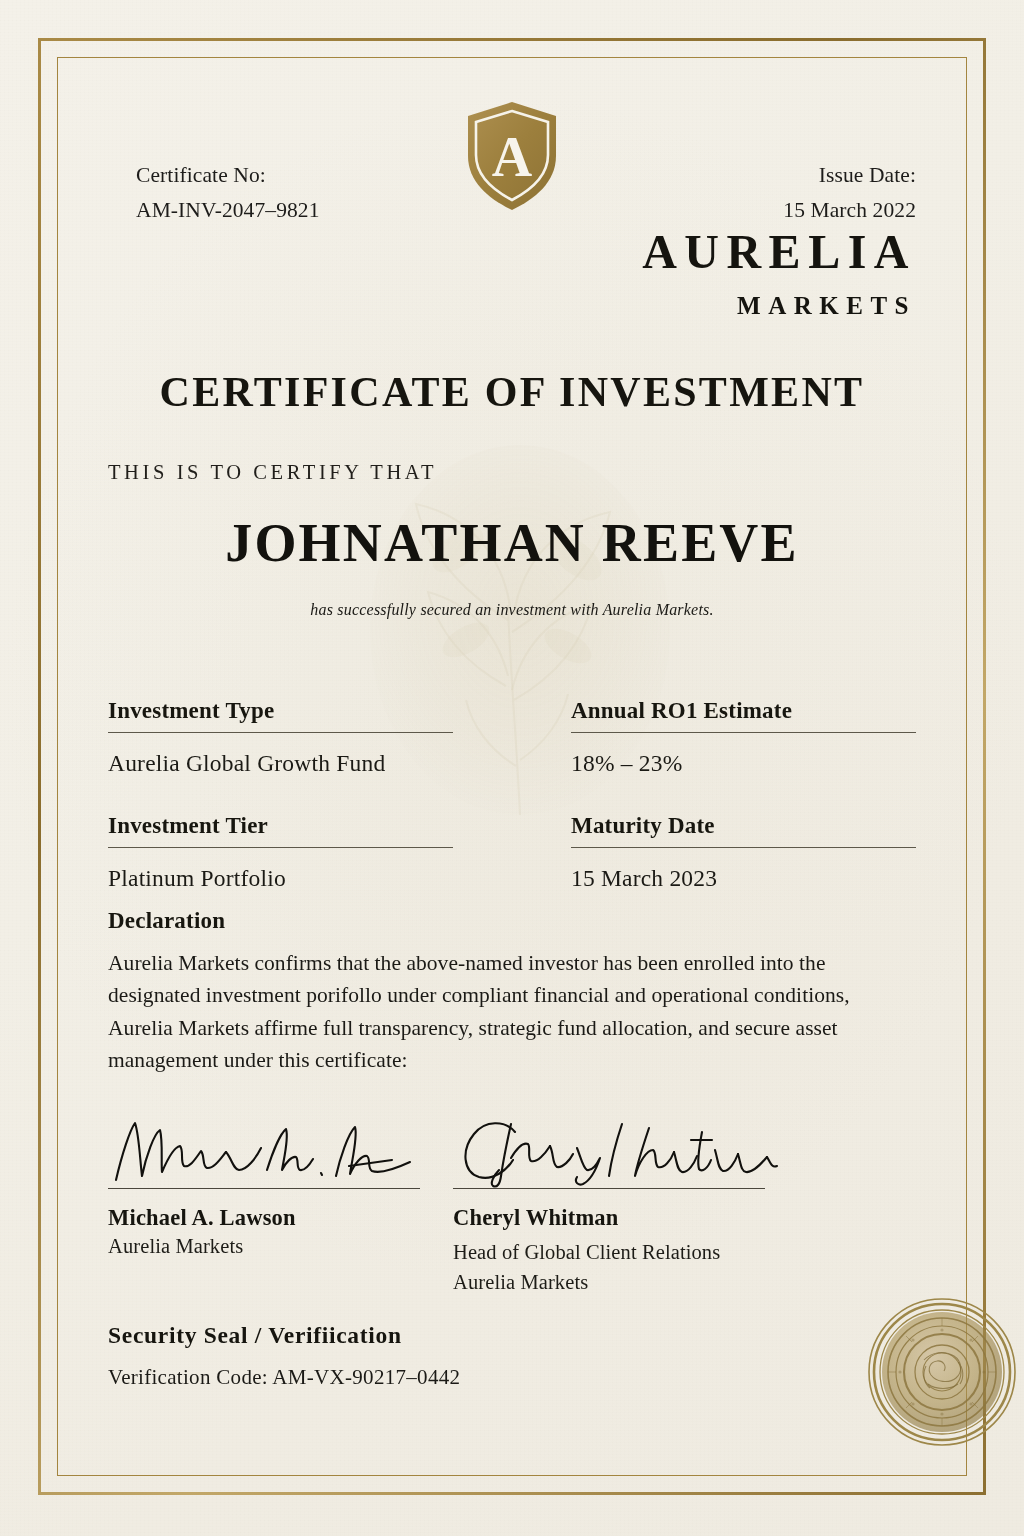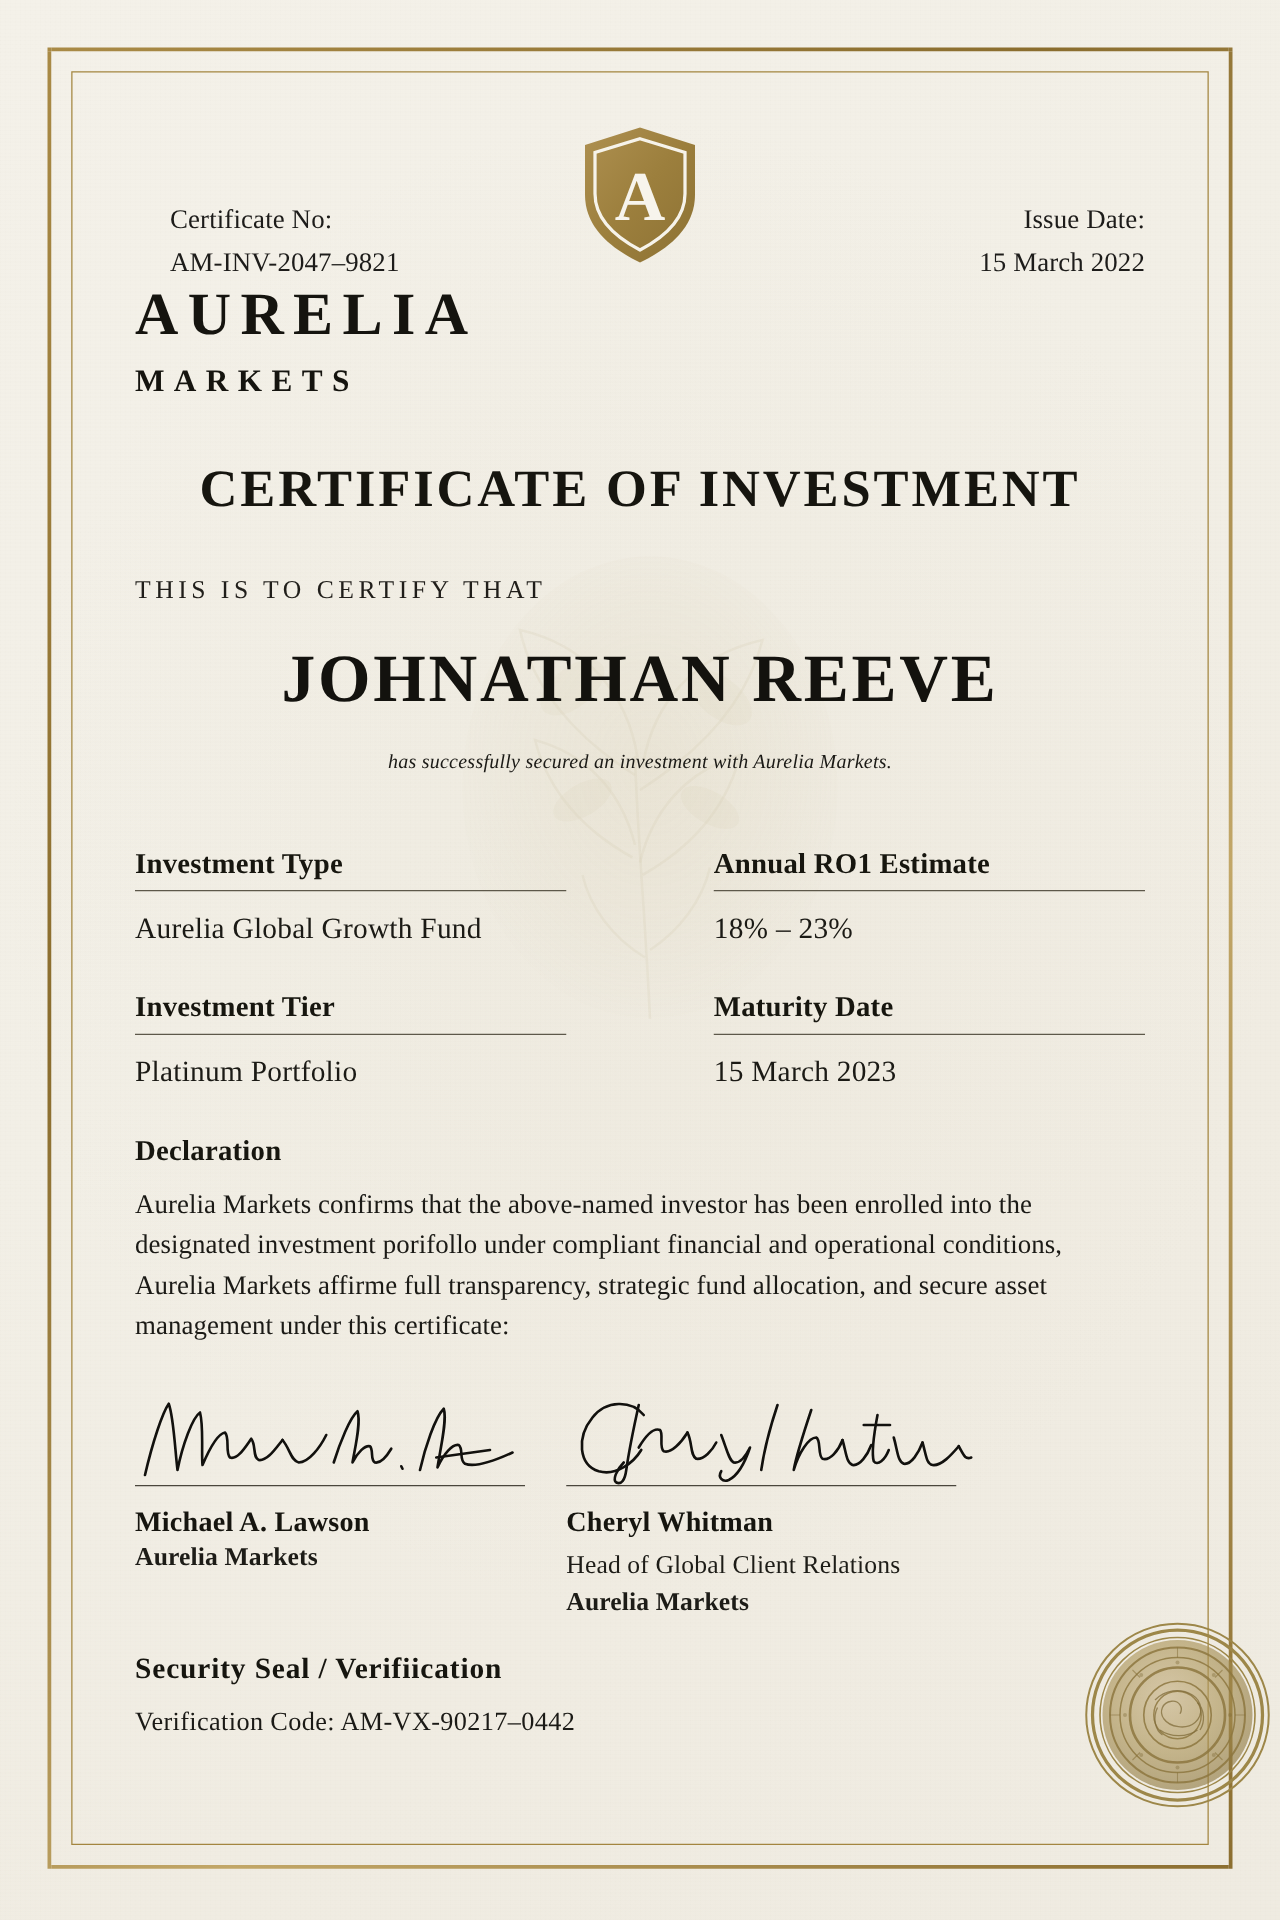--- a/index.html
+++ b/index.html
@@ -88,21 +88,21 @@
     transform: translateX(-50%);
     width: 94px;
     height: 112px;
   }
 
   
   .brand {
     position: absolute;
     top: 228px;
     left: 0; right: 0;
-    text-align: left;
+    text-align: right;
   }
   .brand-name {
     font-size: 48px;
     font-weight: 700;
     letter-spacing: 7.5px;
     color: #15140f;
     line-height: 1;
   }
   .brand-sub {
     margin-top: 17px;
@@ -156,20 +156,21 @@
 
   
   .fields {
     position: absolute;
     top: 678px;
     left: 0; right: 0;
   }
   .field-row {
     display: flex;
     justify-content: space-between;
+    margin-top: 20px;
   }
   .field-row + .field-row { margin-top: 36px; }
   .field {
     width: 345px;
   }
   .field-label {
     font-size: 23px;
     font-weight: 700;
     color: #17160f;
     letter-spacing: .2px;
@@ -230,21 +231,20 @@
     font-size: 20.5px;
     color: #1d1c17;
     line-height: 1.47;
     letter-spacing: .1px;
   }
   .sig-org {
     font-size: 20.5px;
     color: #1d1c17;
     line-height: 1.47;
     letter-spacing: .1px;
-    font-weight: bold;
   }
 
   
   .security {
     position: absolute;
     top: 1322px;
     left: 0;
   }
   .sec-title {
     font-size: 23.5px;

